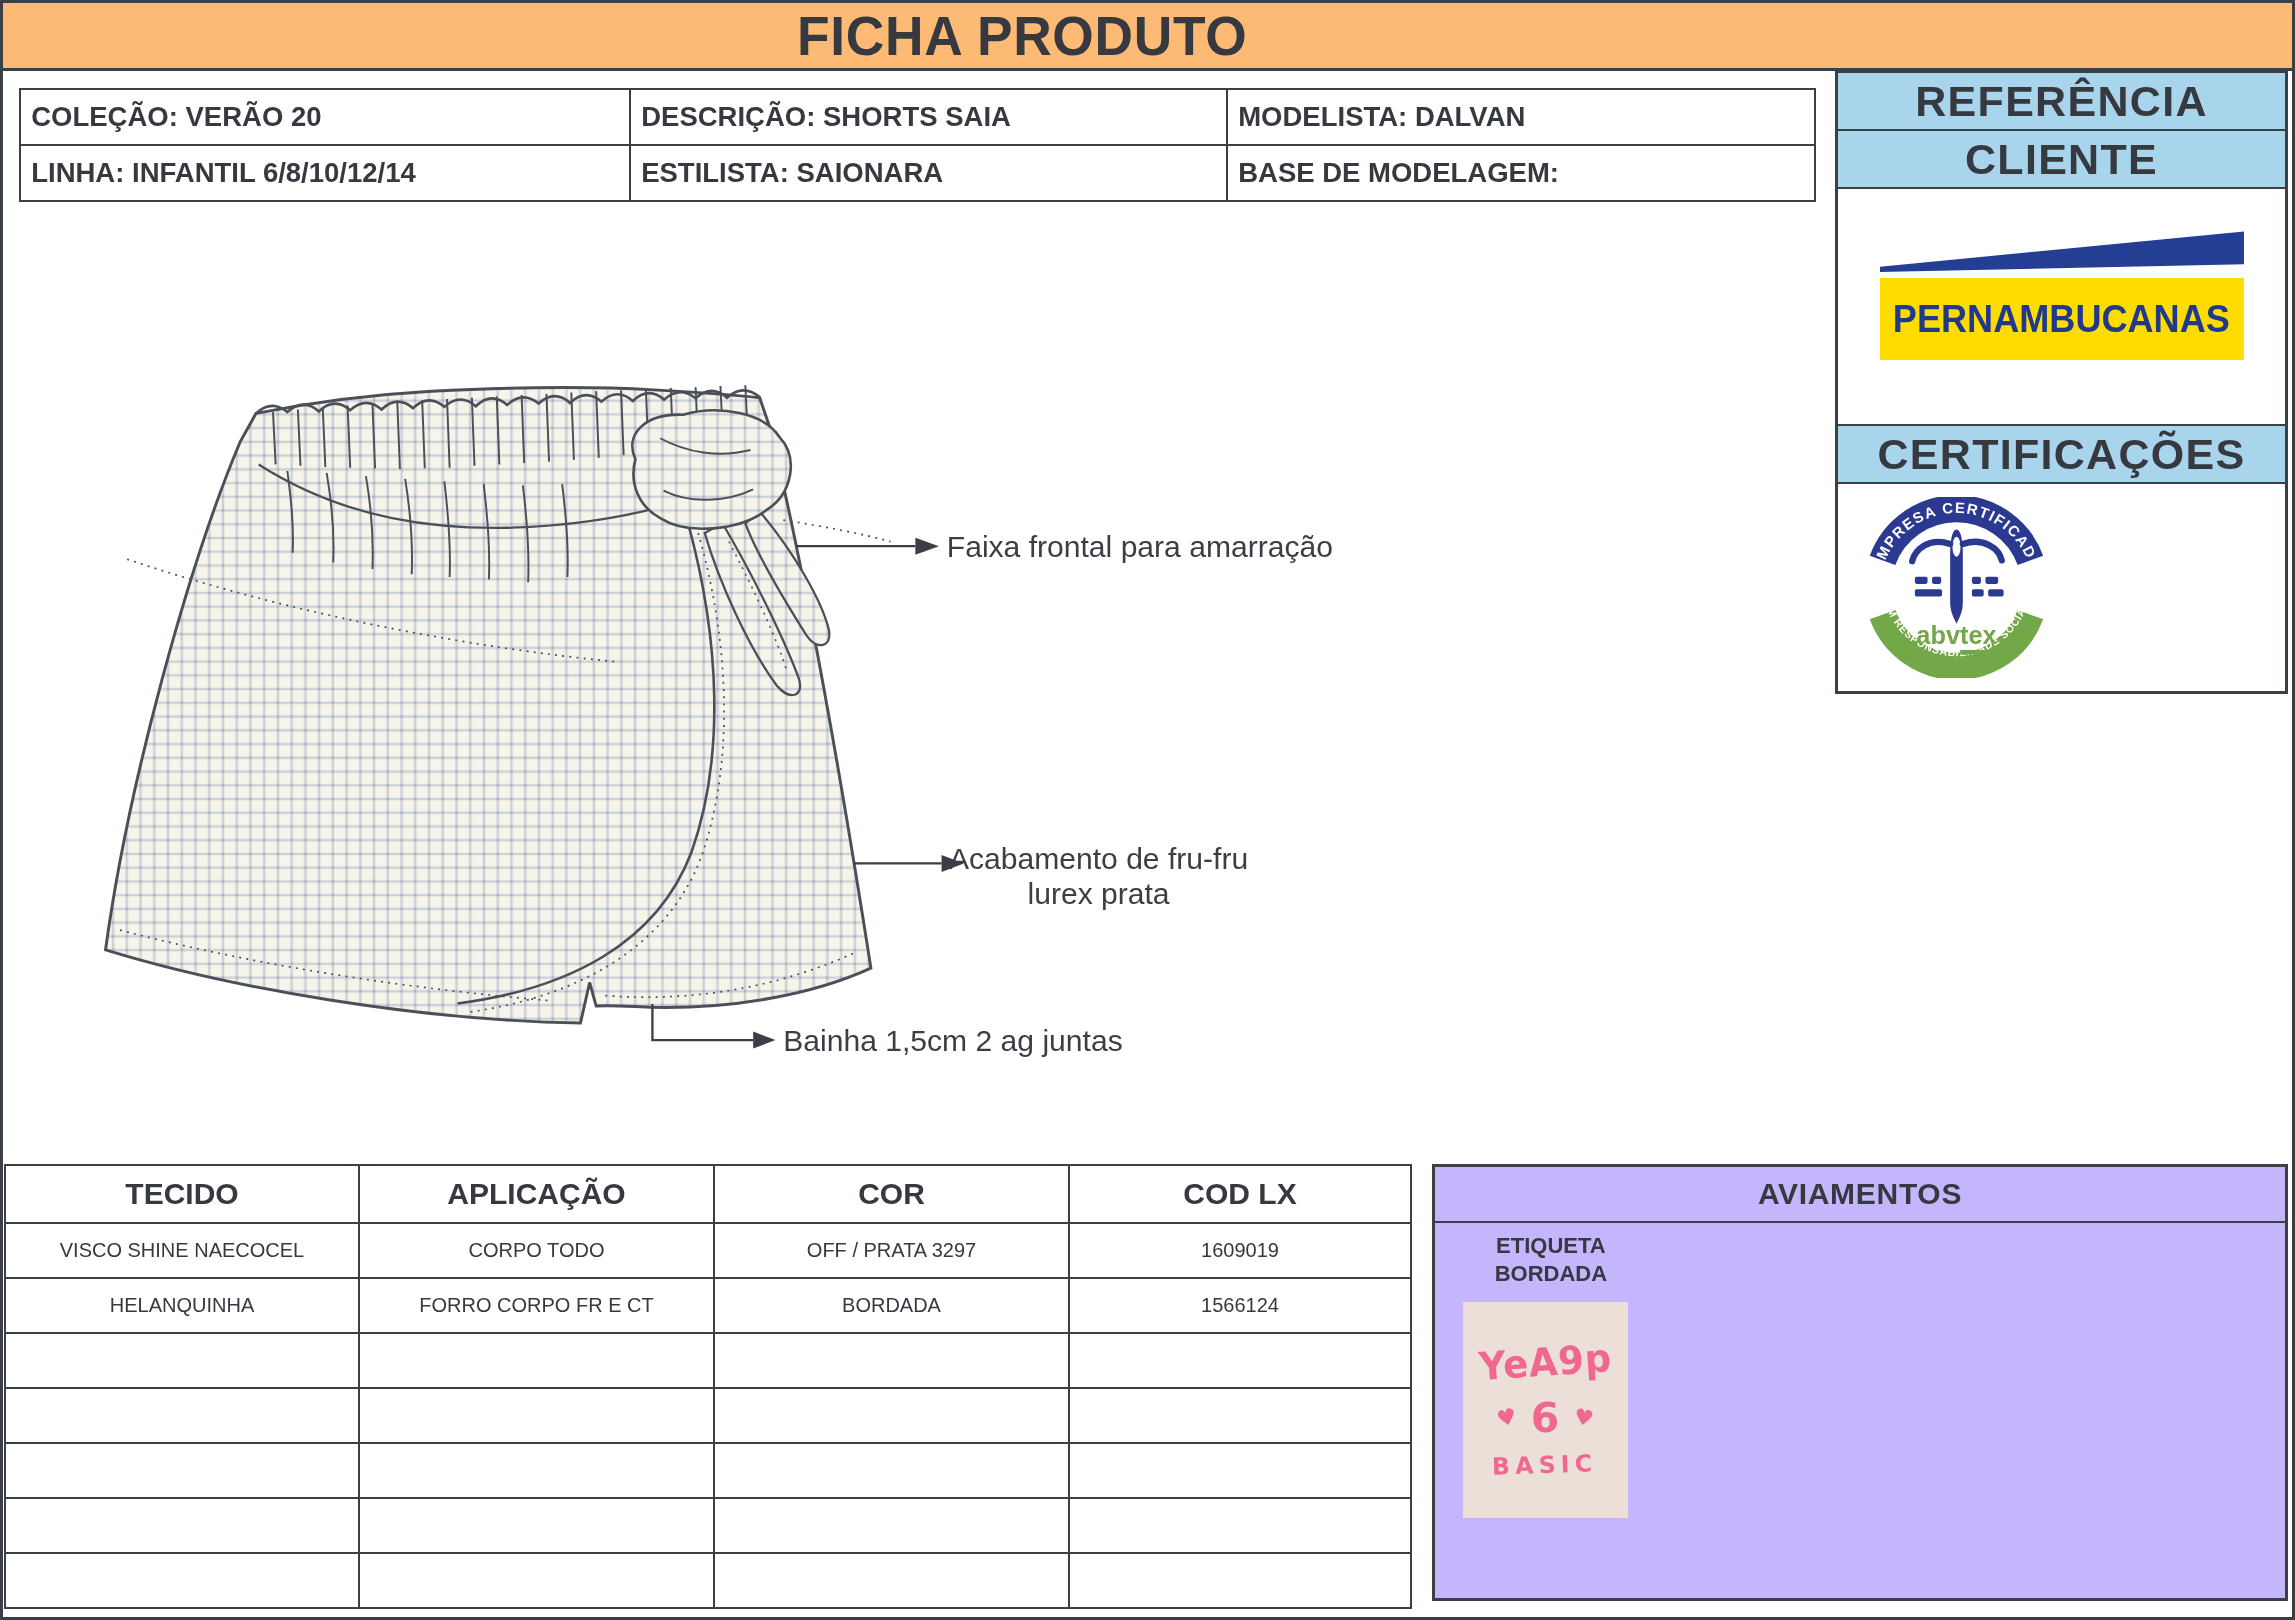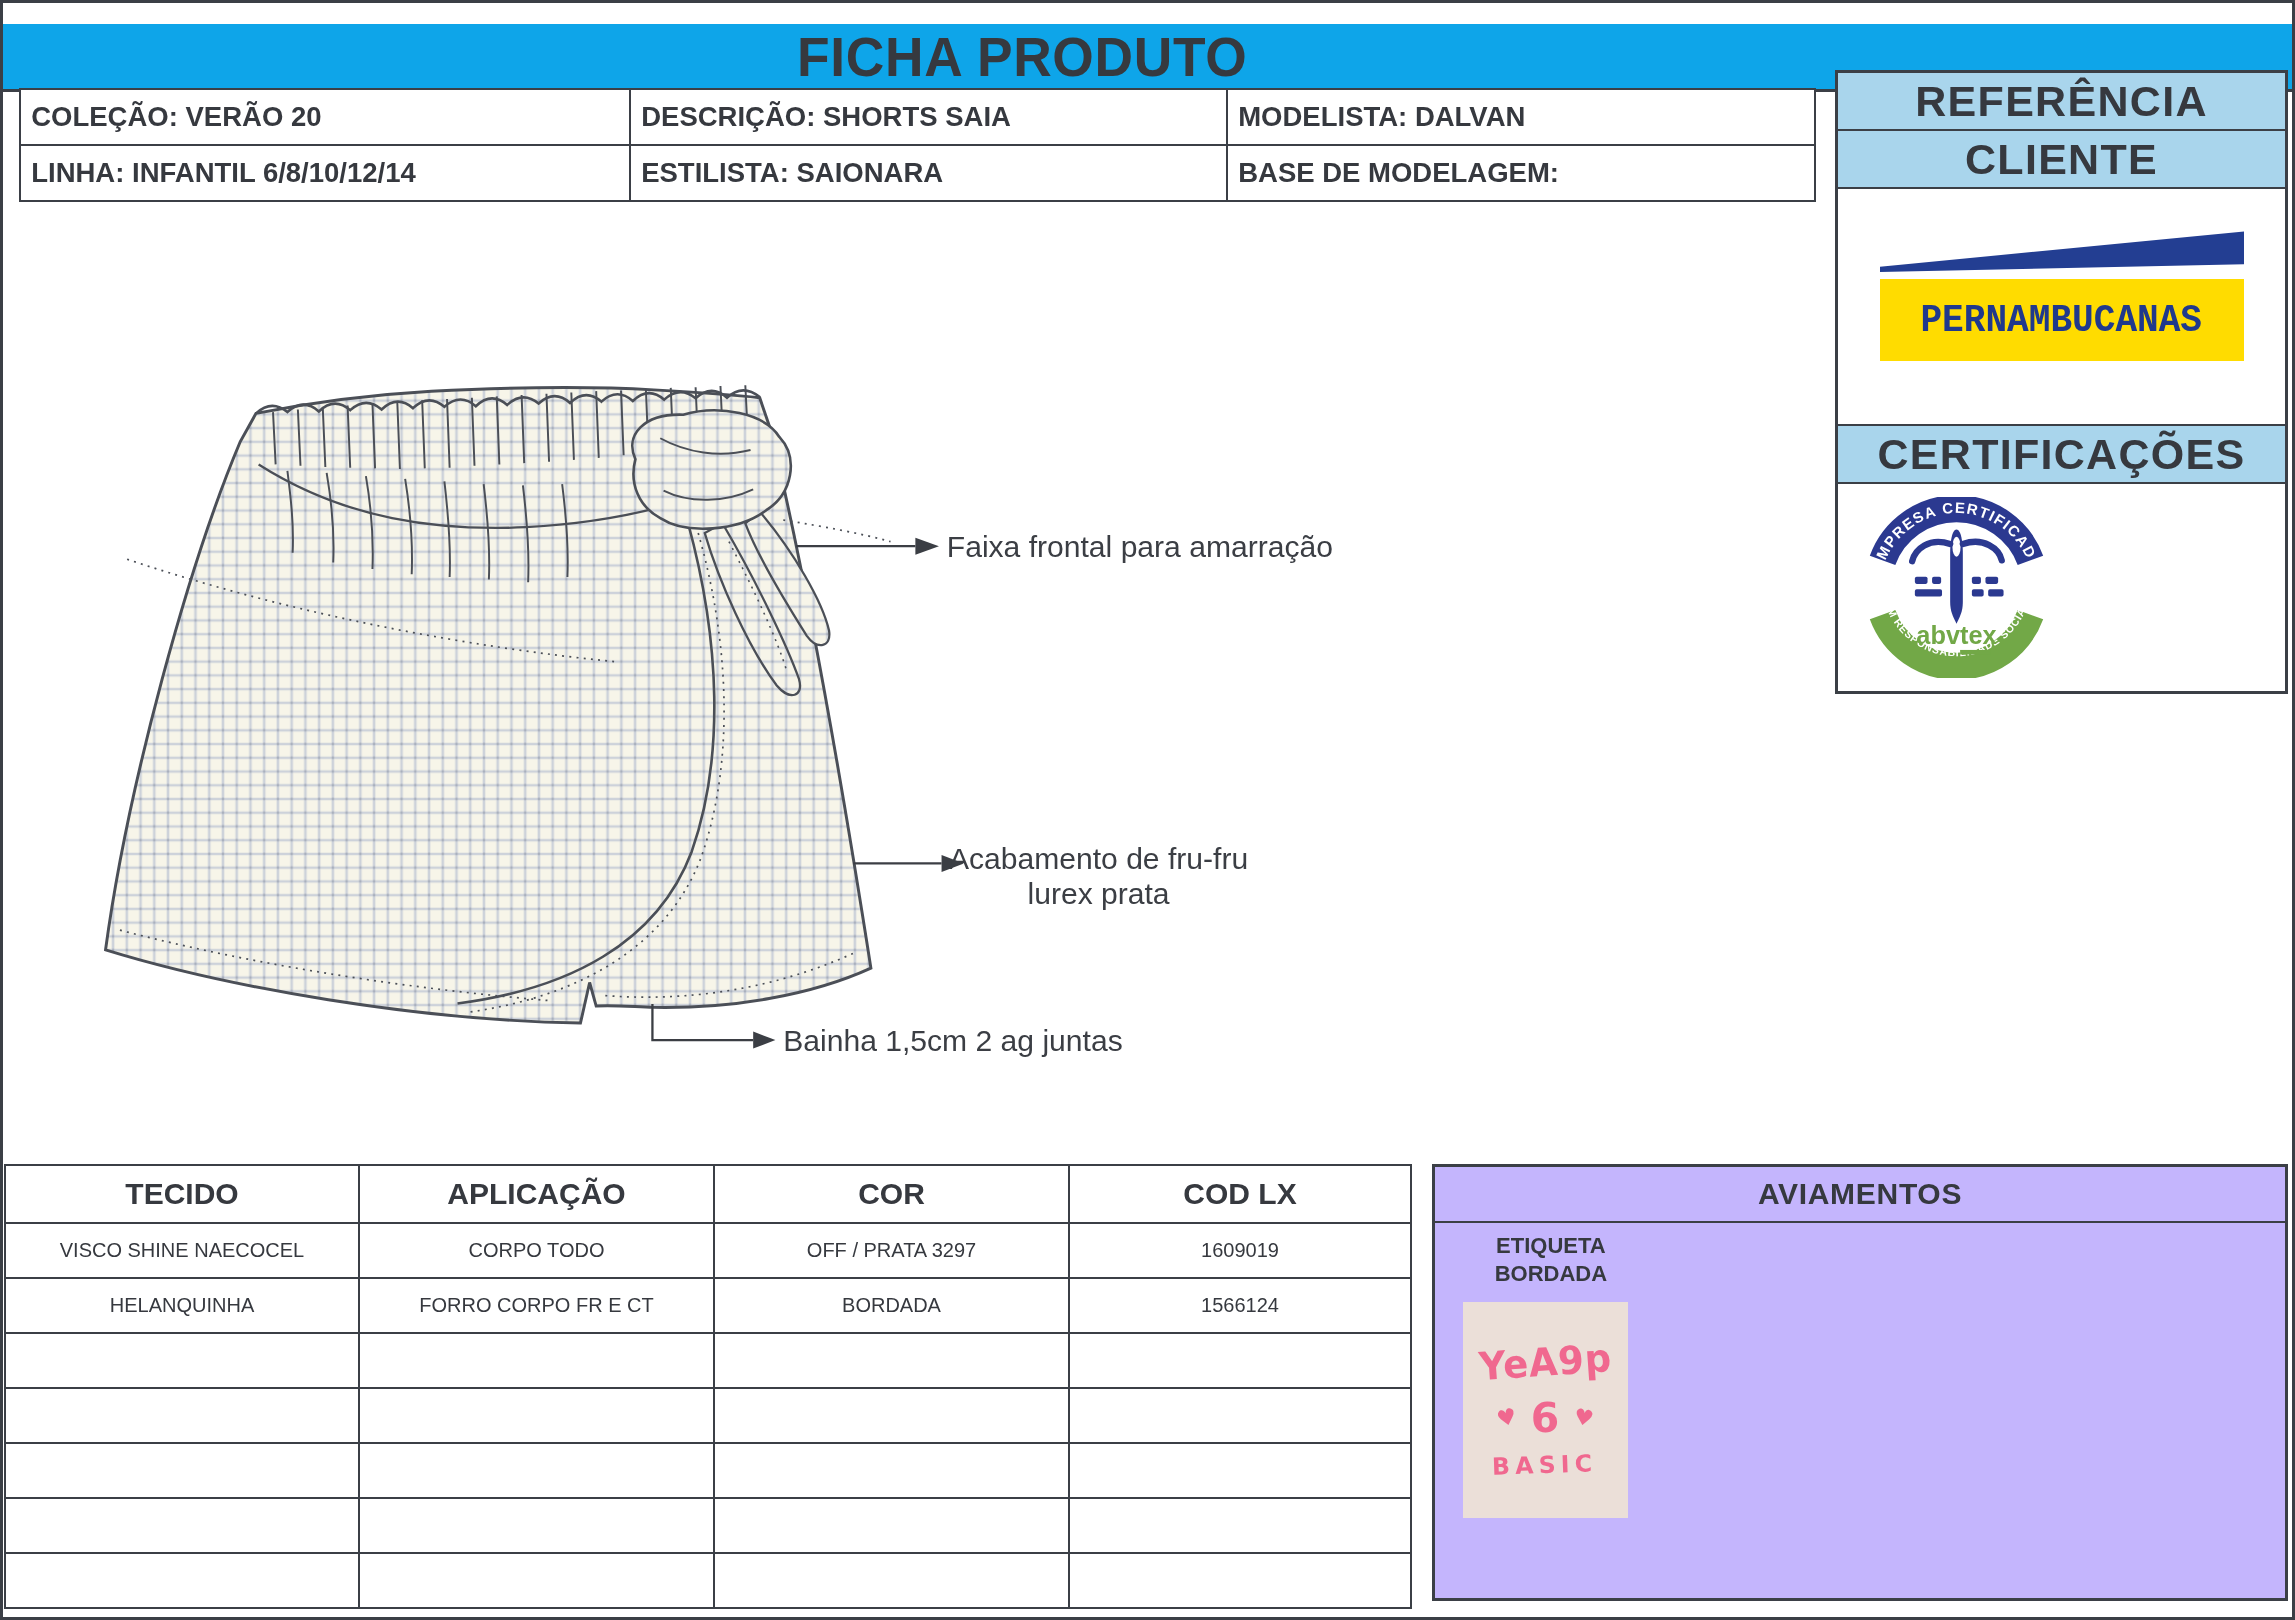--- a/index.html
+++ b/index.html
@@ -2,36 +2,36 @@
 <html style="font-size:10.5px"><head>
 <meta charset="utf-8">
 <style>
   html,body{margin:0;padding:0;background:#9aa0a6;}
   .page{
     position:relative;width:2295px;height:1620px;background:#ffffff;
     border:3.9px solid #3b3f46;box-sizing:border-box;overflow:hidden;
     font-family:"Liberation Sans","DejaVu Sans",sans-serif;color:#36393f;
   }
   
-  .title-band{position:absolute;left:0;top:0;right:0;height:65px;background:#0ea5e9;
-    border-bottom:3.9px solid #3b3f46;display:flex;align-items:center;justify-content:center;margin-top:21px;}
+  .title-band{position:absolute;left:0;top:0;right:0;height:65px;background:#fdba74;
+    border-bottom:3.9px solid #3b3f46;display:flex;align-items:center;justify-content:center;}
   .title-band .t{font-size:55px;font-weight:bold;letter-spacing:0.7px;margin-right:251px;transform:scaleX(.97);white-space:nowrap;}
   
   table.info{position:absolute;left:15.7px;top:85px;width:1794px;border-collapse:collapse;table-layout:fixed;}
   table.info td{border:2.6px solid #3b3f46;height:54px;font-size:27.5px;font-weight:bold;
     padding:0 0 0 10.5px;white-space:nowrap;overflow:hidden;background:#fff;}
   
   .panel{position:absolute;left:1832px;top:67px;width:453px;border:3.3px solid #3b3f46;background:#fff;box-sizing:border-box;}
   .panel .band{height:56px;background:#a9d5ec;display:flex;align-items:center;justify-content:center;
     font-size:43px;font-weight:bold;letter-spacing:1.3px;border-bottom:2.6px solid #3b3f46;}
   .panel .pbox{background:#fff;border-bottom:2.6px solid #3b3f46;position:relative;}
   .panel .pbox:last-child{border-bottom:none;}
   .numbox{height:224px;display:flex;align-items:center;justify-content:center;}
   .numbox .num{font-size:149px;font-weight:400;letter-spacing:1.3px;color:#3a3d43;transform:scaleX(.88);white-space:nowrap;}
-  .logobox{height:194px;font-family:Liberation Mono, monospace;}
+  .logobox{height:194px;}
   .logo-wrap{width:364px;margin:41px auto 0 auto;}
   .logo-yellow{height:82px;background:#ffdc00;display:flex;align-items:center;justify-content:center;}
   .logo-yellow span{color:#20398c;font-weight:bold;font-size:38px;letter-spacing:0;transform:scaleX(.95);white-space:nowrap;}
   .badgebox{height:207px;}
   
   .sketch-svg{position:absolute;left:62px;top:363px;}
   
   table.mat{position:absolute;left:1px;top:1161px;width:1406px;border-collapse:collapse;table-layout:fixed;}
   table.mat th{border:2.6px solid #3b3f46;height:54px;font-size:30px;font-weight:bold;background:#fff;}
   table.mat td{border:2.6px solid #3b3f46;height:51px;font-size:20px;text-align:center;background:#fff;}

